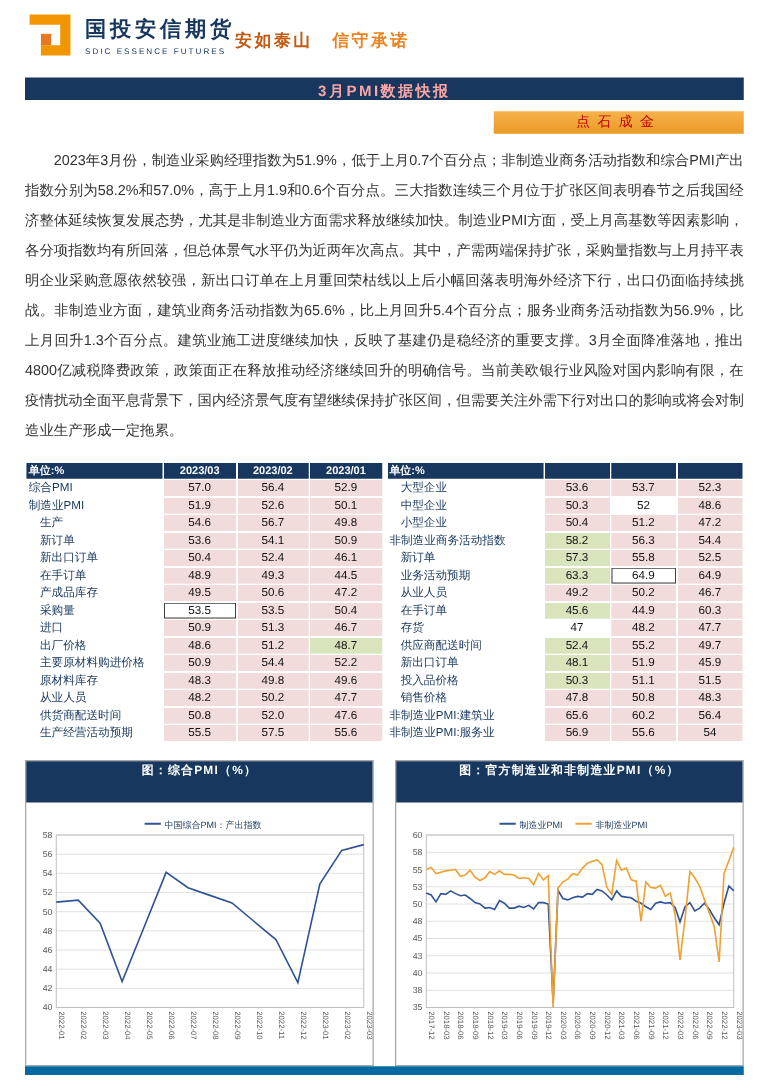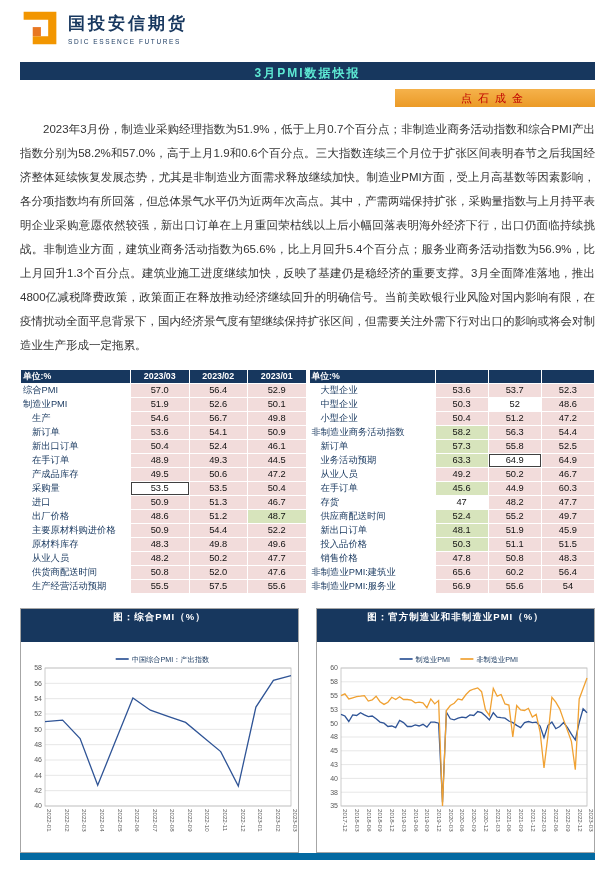--- a/index.html
+++ b/index.html
@@ -13,21 +13,21 @@
   .logo-wrap { display:flex; align-items:center; gap:8px; }
   .logo { width:40px; height:40px; }
   .company .cn { font-size:17px; font-weight:bold; color:#17375e; letter-spacing:3px; }
   .company .en { font-size:6.5px; color:#17375e; letter-spacing:1.6px; margin-top:3px; }
   .slogan { margin-top:16px; font-size:13.5px; font-weight:bold; letter-spacing:2px; }
   .slogan .s1 { color:#c45911; }
   .slogan .s2 { color:#e8821e; margin-left:10px; }
   .header-rule { height:1px; background:#17375e; margin-top:5px; }
 
   
-  .banner { margin-top:9px; height:18px; line-height:22px; background:#17375e; color:#5eead4;
+  .banner { margin-top:9px; height:18px; line-height:22px; background:#17375e; color:#fca5a5;
             text-align:center; font-size:12px; font-weight:bold; letter-spacing:2px; }
   .badge-row { margin-top:9px; display:flex; justify-content:flex-end; }
   .badge { width:200px; height:18px; line-height:18px; text-align:center;
            background:linear-gradient(#f5b24b,#eb9a27); color:#c00000; font-weight:normal;
            font-size:11px; letter-spacing:6px;margin-left:20px; }
 
   
   .body-text { margin-top:10px; font-size:11.5px; line-height:24px; color:#333;
                text-align:justify; text-indent:2em; }
 
@@ -68,20 +68,24 @@
   <header class="hdr">
     <div class="logo-wrap">
       <svg class="logo" viewBox="0 0 44 44">
         <path d="M4 4 H40 V40 H14 V31 H31 V13 H4 Z" fill="#f29600"></path>
         <rect x="14" y="21" width="9" height="10" fill="#e87722"></rect>
       </svg>
       <div class="company">
         <div class="cn">国投安信期货</div>
         <div class="en">SDIC ESSENCE FUTURES</div>
       </div>
+    </div>
+    <div class="slogan">
+      <span class="s1">安如泰山</span>
+      <span class="s2">信守承诺</span>
     </div>
   </header>
   <div class="header-rule"></div>
 
   <div class="banner">
     <span>3月PMI数据快报</span>
   </div>
 
   <div class="badge-row">
     <div class="badge">点石成金</div>

